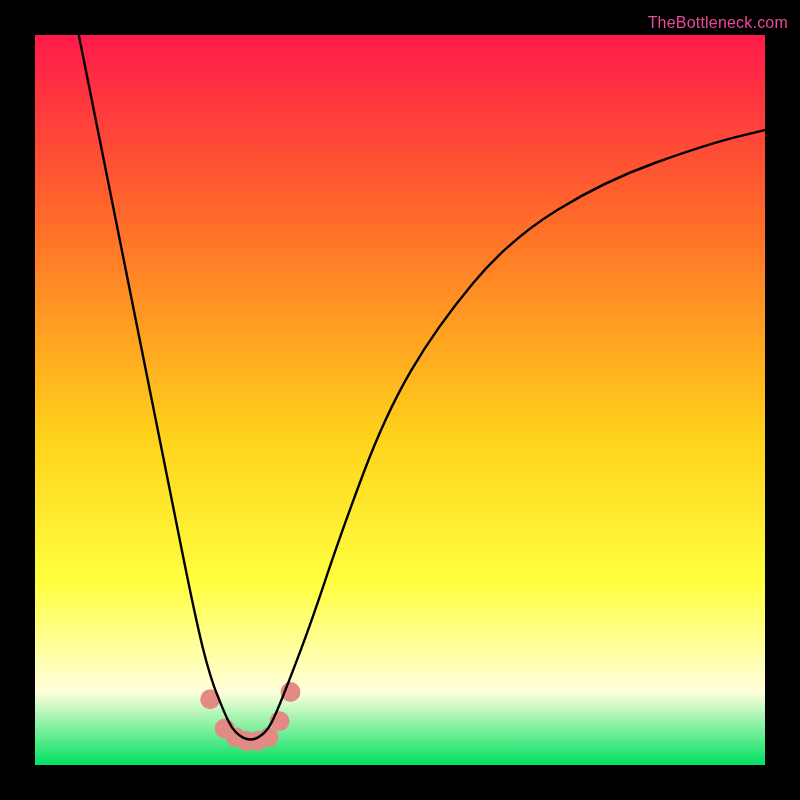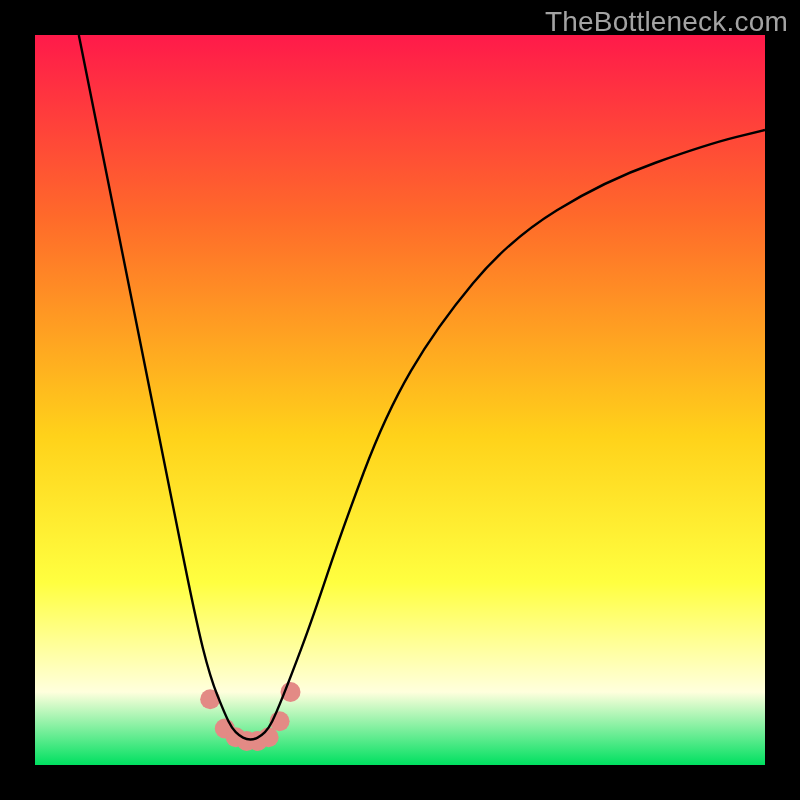--- a/index.html
+++ b/index.html
@@ -29,24 +29,24 @@
     position: absolute;
     left: 0; top: 0; width: 100%; height: 100%;
   }
   svg.curve {
     position: absolute;
     left: 0; top: 0;
     width: 730px; height: 730px;
   }
   .watermark {
     position: absolute;
-    top: 6px;
+    top: 14px;
     right: 12px;
-    color: #a3a3a3;
-    font-size: 28px;
+    color: #ec4899;
+    font-size: 16px;
     font-weight: 500;
     letter-spacing: 0.2px;
   }
 </style>
 </head>
 <body>
 
 <div class="frame">
   <div class="plot">
     <svg class="gradient" viewBox="0 0 730 730" preserveAspectRatio="none">

